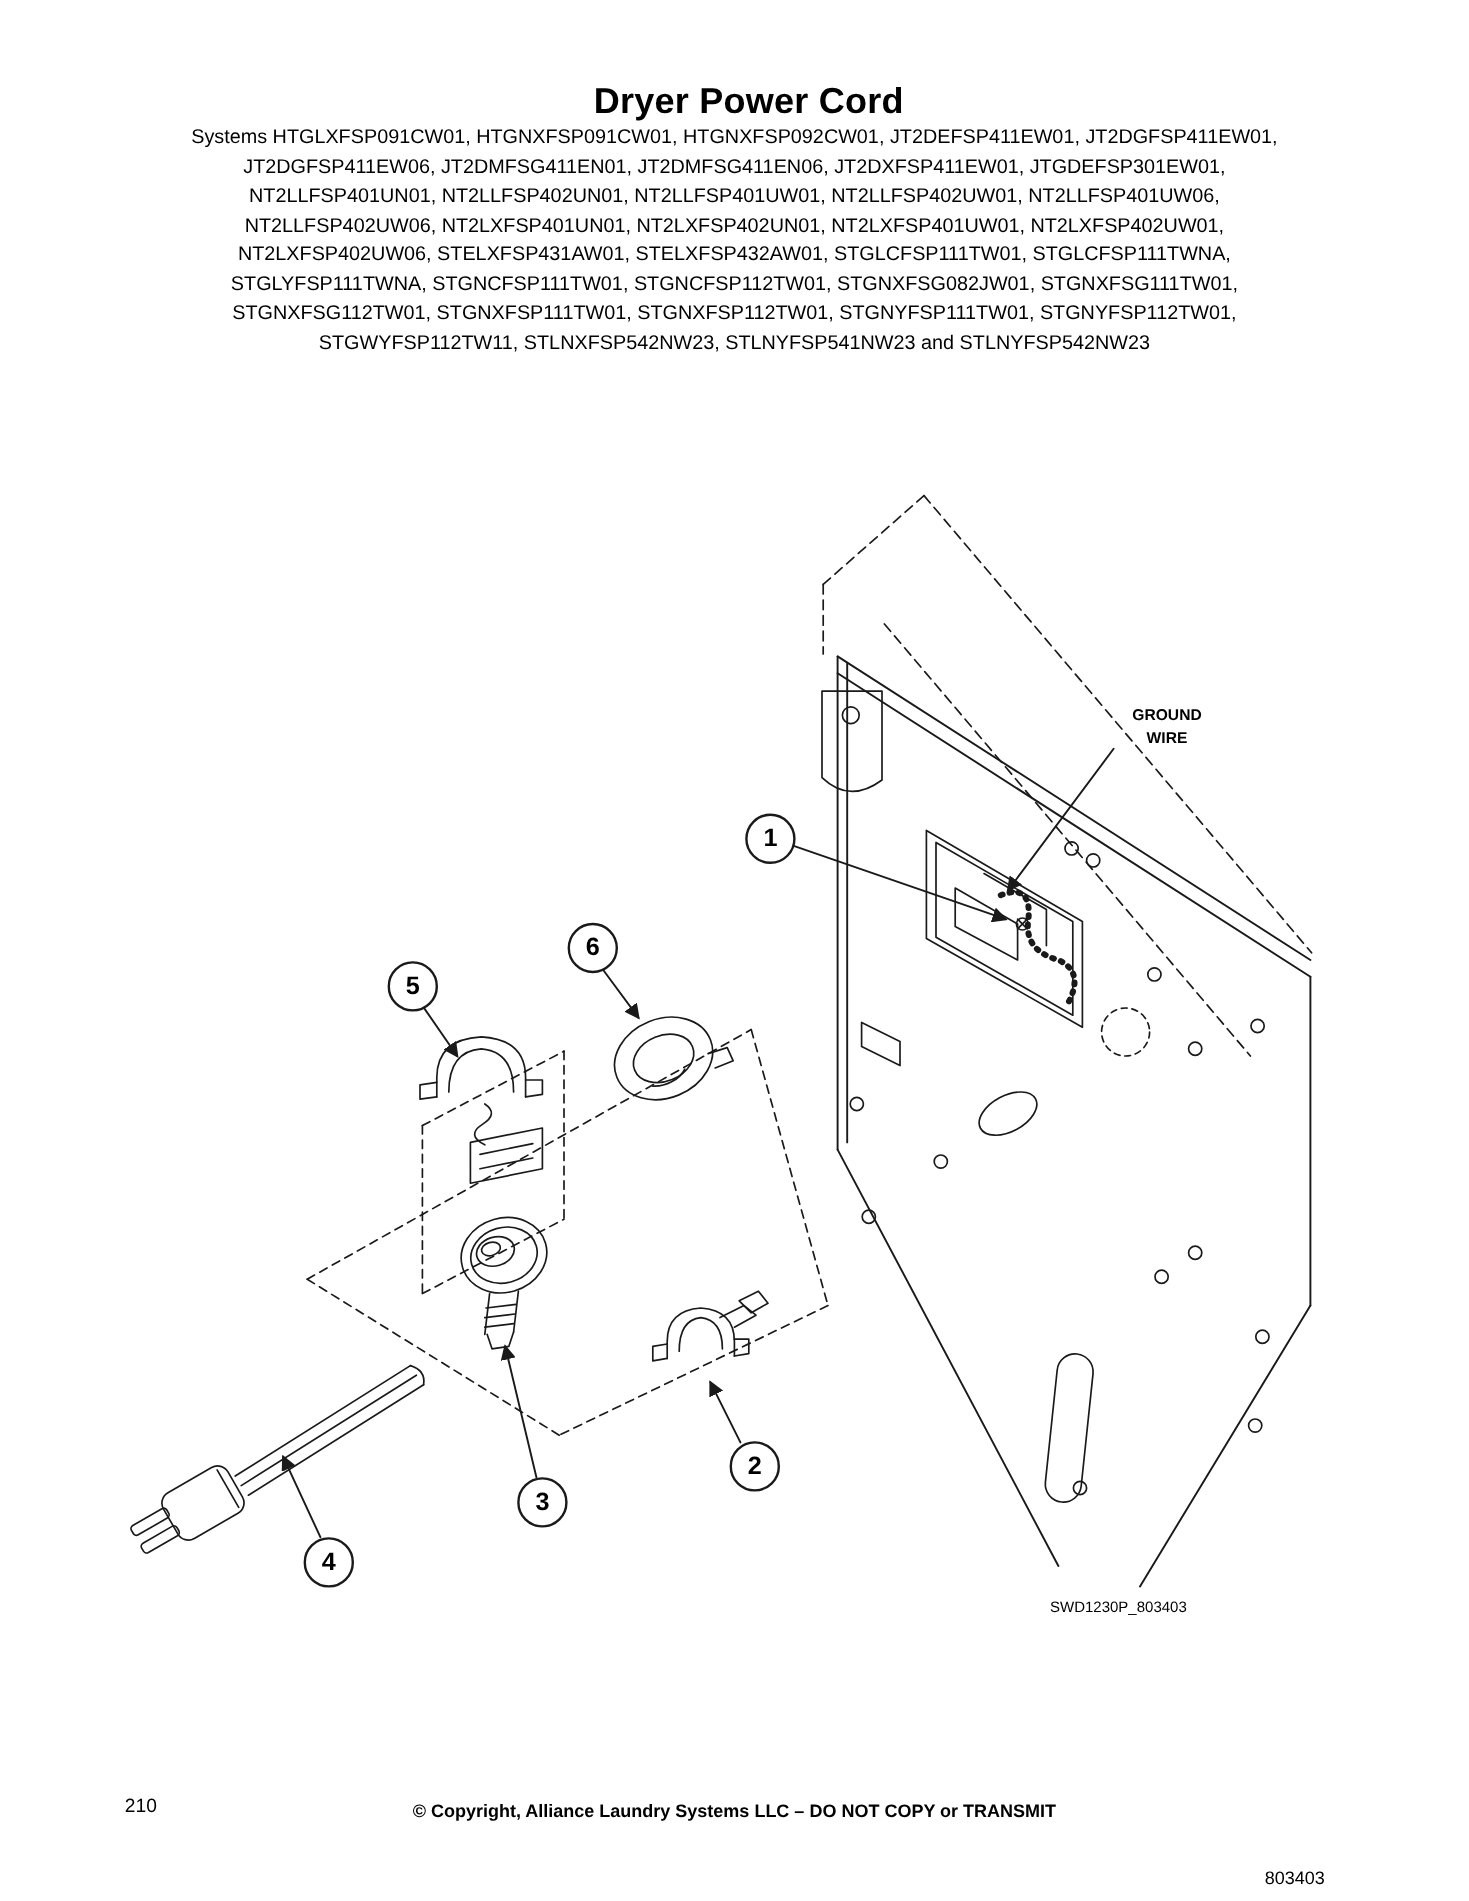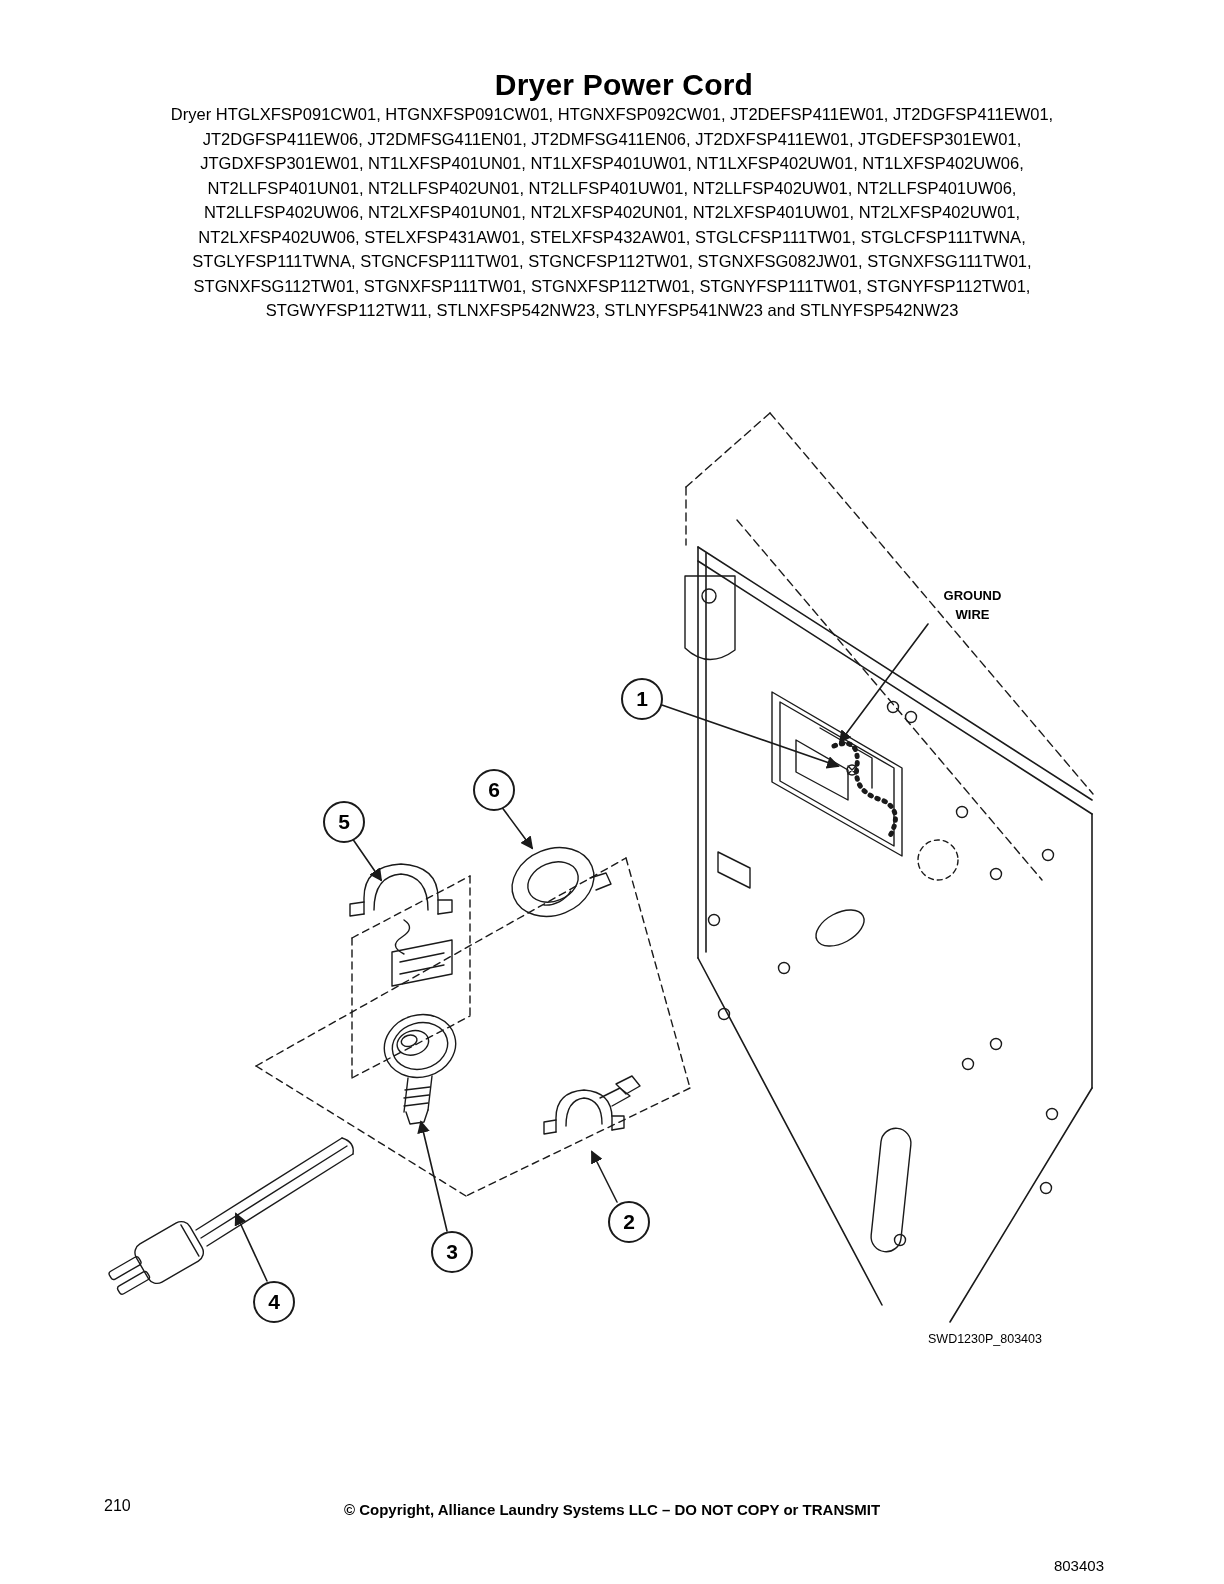--- a/index.html
+++ b/index.html
@@ -8,38 +8,37 @@
   .title{position:absolute;top:56px;left:0;width:100%;text-align:center;
          font-size:30px;font-weight:bold;margin:12px;letter-spacing:.2px;}
   .models{position:absolute;top:102px;left:60px;width:1104px;text-align:center;
           font-size:16.5px;line-height:24.5px;}
   .drawing{position:absolute;left:0;top:0;width:1224px;height:1584px;z-index:1;}
   .callout{position:absolute;width:38px;height:38px;border:2.5px solid #1a1a1a;
            border-radius:50%;background:#fff;display:flex;align-items:center;
            justify-content:center;font-size:21px;font-weight:bold;z-index:3;}
   .ground-label{position:absolute;left:925px;top:586px;width:95px;text-align:center;
                 font-weight:bold;font-size:13px;line-height:19px;z-index:3;}
-  .figcode{position:absolute;left:875px;top:1332px;width:220px;text-align:center;
+  .figcode{position:absolute;left:875px;top:1332px;width:220px;text-align:left;
            font-size:12.5px;}
   .footer-page{position:absolute;left:104px;top:1497px;font-size:16px;}
   .footer-copy{position:absolute;left:0;top:1501px;width:100%;text-align:center;
                font-size:15px;font-weight:bold;}
   .footer-doc{position:absolute;right:120px;top:1557px;font-size:15px;}
 </style>
 </head>
 <body>
 
 <div class="page">
 
   <h1 class="title">Dryer Power Cord</h1>
 
   <div class="models">
-    <div>Dryer HTGLXFSP091CW01, HTGNXFSP091CW01, HTGNXFSP092CW01, JT2DEFSP411EW01, JT2DGFSP411EW01,</div>
+    <div>Systems HTGLXFSP091CW01, HTGNXFSP091CW01, HTGNXFSP092CW01, JT2DEFSP411EW01, JT2DGFSP411EW01,</div>
     <div>JT2DGFSP411EW06, JT2DMFSG411EN01, JT2DMFSG411EN06, JT2DXFSP411EW01, JTGDEFSP301EW01,</div>
-    <div>JTGDXFSP301EW01, NT1LXFSP401UN01, NT1LXFSP401UW01, NT1LXFSP402UW01, NT1LXFSP402UW06,</div>
     <div>NT2LLFSP401UN01, NT2LLFSP402UN01, NT2LLFSP401UW01, NT2LLFSP402UW01, NT2LLFSP401UW06,</div>
     <div>NT2LLFSP402UW06, NT2LXFSP401UN01, NT2LXFSP402UN01, NT2LXFSP401UW01, NT2LXFSP402UW01,</div>
     <div>NT2LXFSP402UW06, STELXFSP431AW01, STELXFSP432AW01, STGLCFSP111TW01, STGLCFSP111TWNA,</div>
     <div>STGLYFSP111TWNA, STGNCFSP111TW01, STGNCFSP112TW01, STGNXFSG082JW01, STGNXFSG111TW01,</div>
     <div>STGNXFSG112TW01, STGNXFSP111TW01, STGNXFSP112TW01, STGNYFSP111TW01, STGNYFSP112TW01,</div>
     <div>STGWYFSP112TW11, STLNXFSP542NW23, STLNYFSP541NW23 and STLNYFSP542NW23</div>
   </div>
 
   <svg class="drawing" viewBox="0 0 1224 1584">
     <defs>

